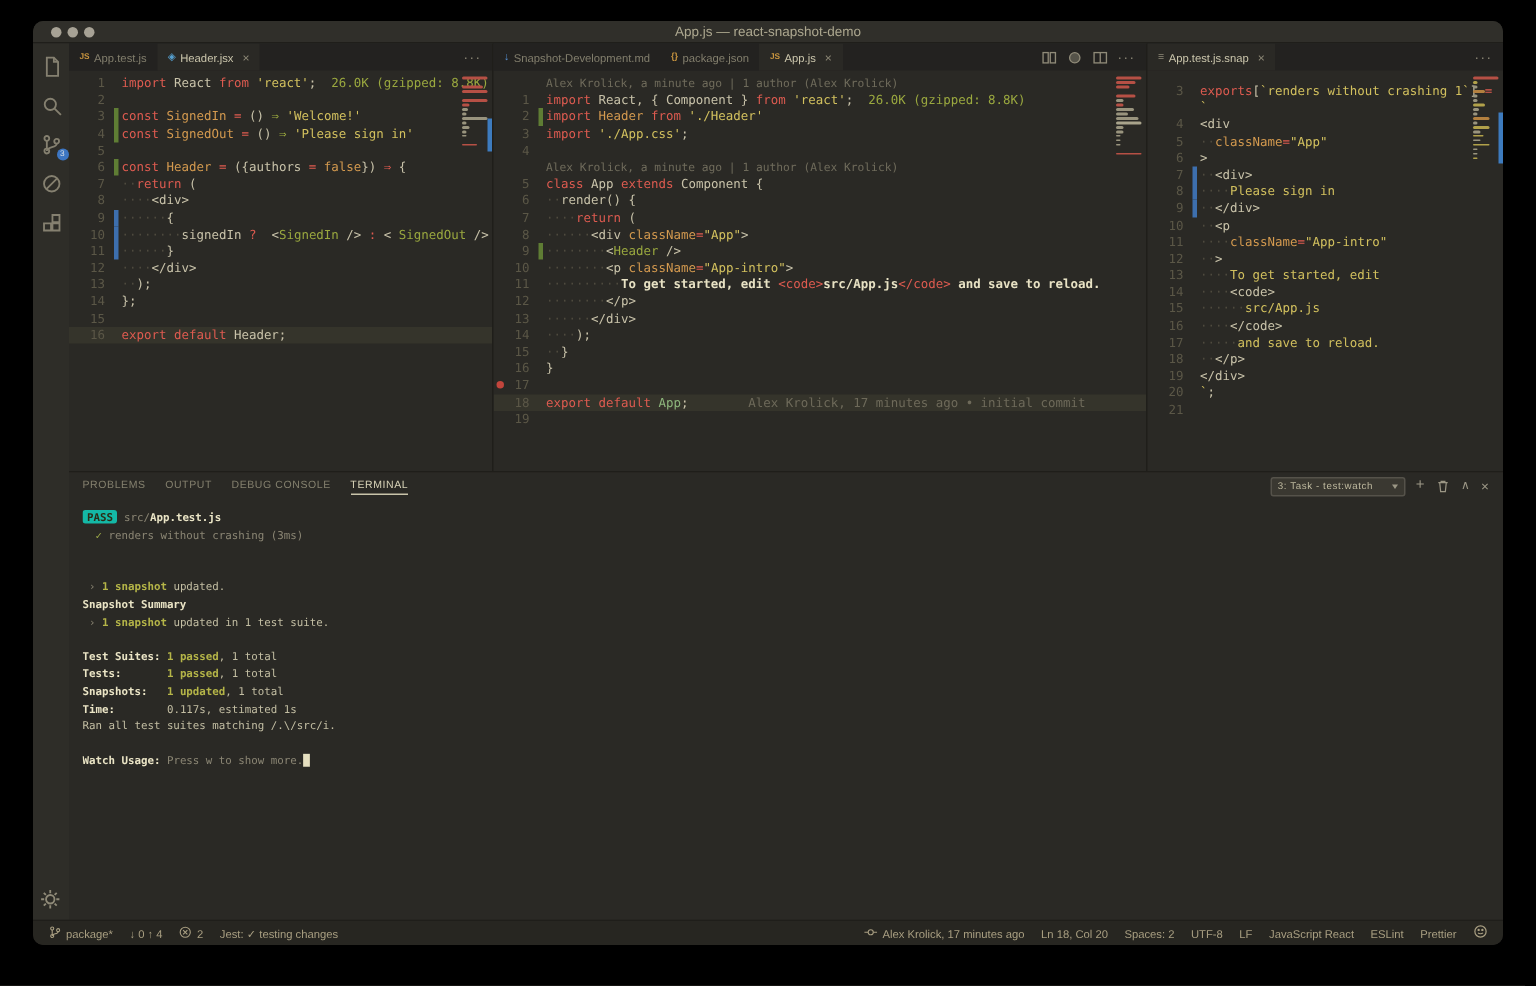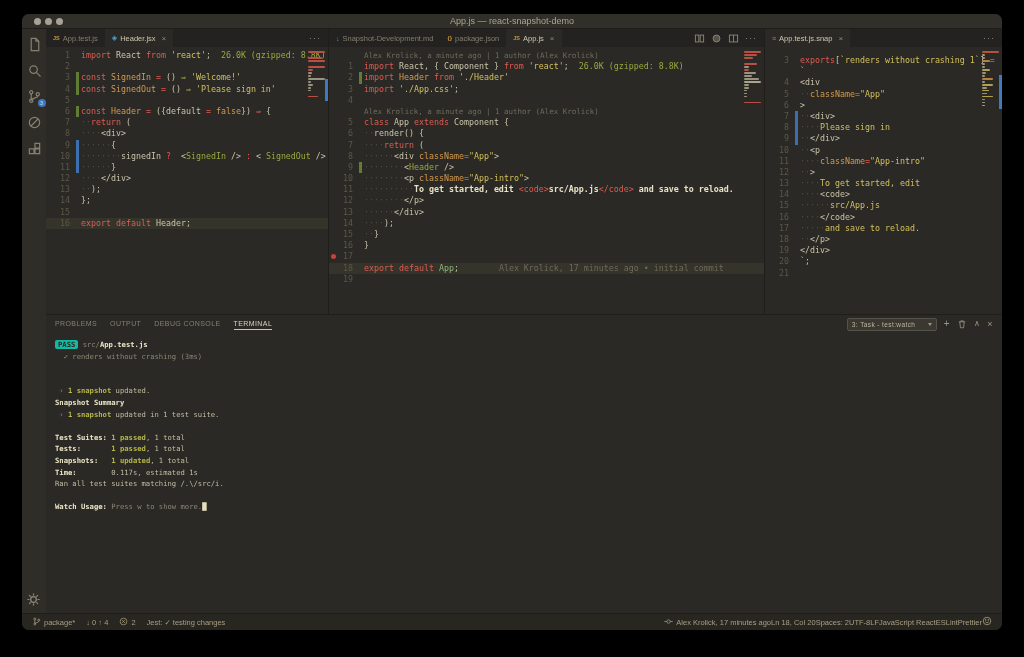--- a/index.html
+++ b/index.html
@@ -64,21 +64,21 @@
   .t-P{background:#14b8a6;color:#2c2b15;font-weight:bold;padding:0 3px;border-radius:2px}
   .t-W{color:#ebe5c6;font-weight:bold}
   .t-O{color:#b5b548;font-weight:bold}
   .t-p{color:#c3bea3}
   .t-D{color:#8b8674}
   .t-C{color:#a3b04a}
   .t-K{color:#e5dfc0}
   
   .statusbar{height:17px;flex:0 0 17px;background:#272621;display:flex;align-items:center;font-size:7.5px;
              color:#a99f82;padding:0 10px;gap:11px;border-top:1px solid #1f1e1a;box-sizing:border-box}
-  .sb-right{margin-left:auto;display:flex;align-items:center}
+  .sb-right{margin-left:auto;display:flex;gap:11px;align-items:center}
   .sb-item{display:flex;align-items:center;gap:3px;white-space:nowrap}
 </style>
 </head>
 <body>
 
 <div class="window">
   <div class="titlebar">
     <div class="lights">
       <span class="light"></span>
       <span class="light"></span>
@@ -136,21 +136,21 @@
                   <span style="font-size:9px;letter-spacing:1px">···</span>
                 </span>
               </div>
             </div>
             <div class="ebody">
               <div class="cl"><span class="num">1</span><span class="codespan"><span class="tk-r">import </span><span class="tk-w">React </span><span class="tk-r">from </span><span class="tk-y">'react'</span><span class="tk-w">;</span><span class="tk-g">  26.0K (gzipped: 8.8K)</span></span></div>
               <div class="cl"><span class="num">2</span><span class="codespan">&nbsp;</span></div>
               <div class="cl"><span class="git git-green"></span><span class="num">3</span><span class="codespan"><span class="tk-r">const </span><span class="tk-o">SignedIn </span><span class="tk-r">= </span><span class="tk-w">() </span><span class="tk-g">⇒ </span><span class="tk-y">'Welcome!'</span></span></div>
               <div class="cl"><span class="git git-green"></span><span class="num">4</span><span class="codespan"><span class="tk-r">const </span><span class="tk-o">SignedOut </span><span class="tk-r">= </span><span class="tk-w">() </span><span class="tk-g">⇒ </span><span class="tk-y">'Please sign in'</span></span></div>
               <div class="cl"><span class="num">5</span><span class="codespan">&nbsp;</span></div>
-              <div class="cl"><span class="git git-green"></span><span class="num">6</span><span class="codespan"><span class="tk-r">const </span><span class="tk-o">Header </span><span class="tk-r">= </span><span class="tk-w">({default </span><span class="tk-r">= </span><span class="tk-o">false</span><span class="tk-w">}) </span><span class="tk-r">⇒ </span><span class="tk-w">{</span></span></div>
+              <div class="cl"><span class="git git-green"></span><span class="num">6</span><span class="codespan"><span class="tk-r">const </span><span class="tk-o">Header </span><span class="tk-r">= </span><span class="tk-w">({authors </span><span class="tk-r">= </span><span class="tk-o">false</span><span class="tk-w">}) </span><span class="tk-r">⇒ </span><span class="tk-w">{</span></span></div>
               <div class="cl"><span class="num">7</span><span class="codespan"><span class="tk-i">··</span><span class="tk-r">return </span><span class="tk-w">(</span></span></div>
               <div class="cl"><span class="num">8</span><span class="codespan"><span class="tk-i">····</span><span class="tk-w">&lt;div&gt;</span></span></div>
               <div class="cl"><span class="git git-blue"></span><span class="num">9</span><span class="codespan"><span class="tk-i">······</span><span class="tk-w">{</span></span></div>
               <div class="cl"><span class="git git-blue"></span><span class="num">10</span><span class="codespan"><span class="tk-i">········</span><span class="tk-w">signedIn </span><span class="tk-r">? </span><span class="tk-w"> &lt;</span><span class="tk-g">SignedIn</span><span class="tk-w"> /&gt; </span><span class="tk-r">: </span><span class="tk-w">&lt; </span><span class="tk-g">SignedOut</span><span class="tk-w"> /&gt;</span></span></div>
               <div class="cl"><span class="git git-blue"></span><span class="num">11</span><span class="codespan"><span class="tk-i">······</span><span class="tk-w">}</span></span></div>
               <div class="cl"><span class="num">12</span><span class="codespan"><span class="tk-i">····</span><span class="tk-w">&lt;/div&gt;</span></span></div>
               <div class="cl"><span class="num">13</span><span class="codespan"><span class="tk-i">··</span><span class="tk-w">);</span></span></div>
               <div class="cl"><span class="num">14</span><span class="codespan"><span class="tk-w">};</span></span></div>
               <div class="cl"><span class="num">15</span><span class="codespan">&nbsp;</span></div>
               <div class="cl hl"><span class="num">16</span><span class="codespan"><span class="tk-r">export default </span><span class="tk-w">Header;</span></span></div>

